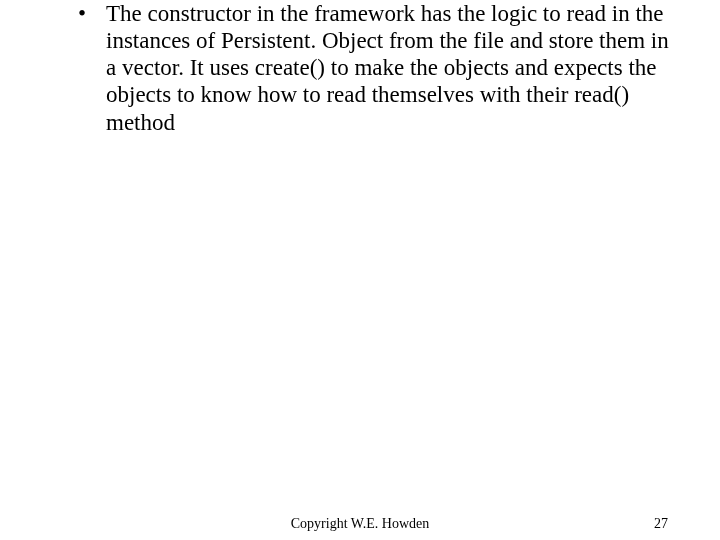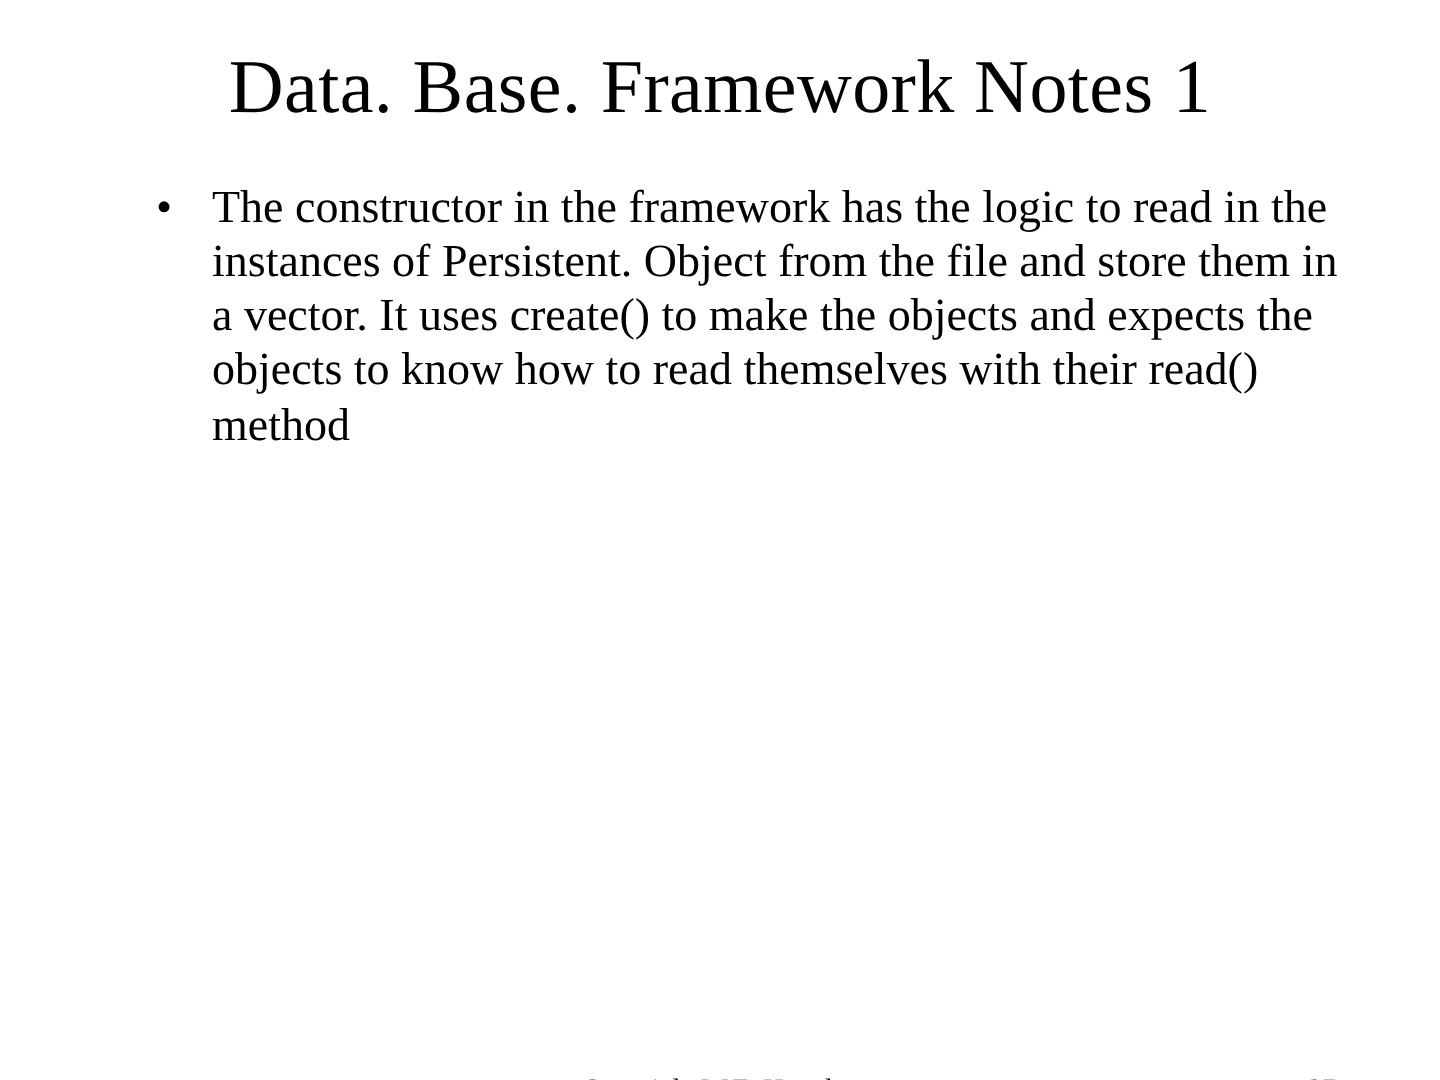--- a/index.html
+++ b/index.html
@@ -64,21 +64,20 @@
   .footer-right {
     position: absolute;
     right: 52px;
   }
 </style>
 </head>
 <body>
 
 <div class="slide">
 
-  <div class="title">Data. Base. Framework Notes 1</div>
 
   <div class="body">
     <ul class="bullets">
       <li>The constructor in the framework has the logic to read in the instances of Persistent. Object from the file and store them in a vector. It uses create() to make the objects and expects the objects to know how to read themselves with their read() method</li>
     </ul>
   </div>
 
   <div class="footer">
     <span class="footer-center">Copyright W.E. Howden</span>
     <span class="footer-right">27</span>

